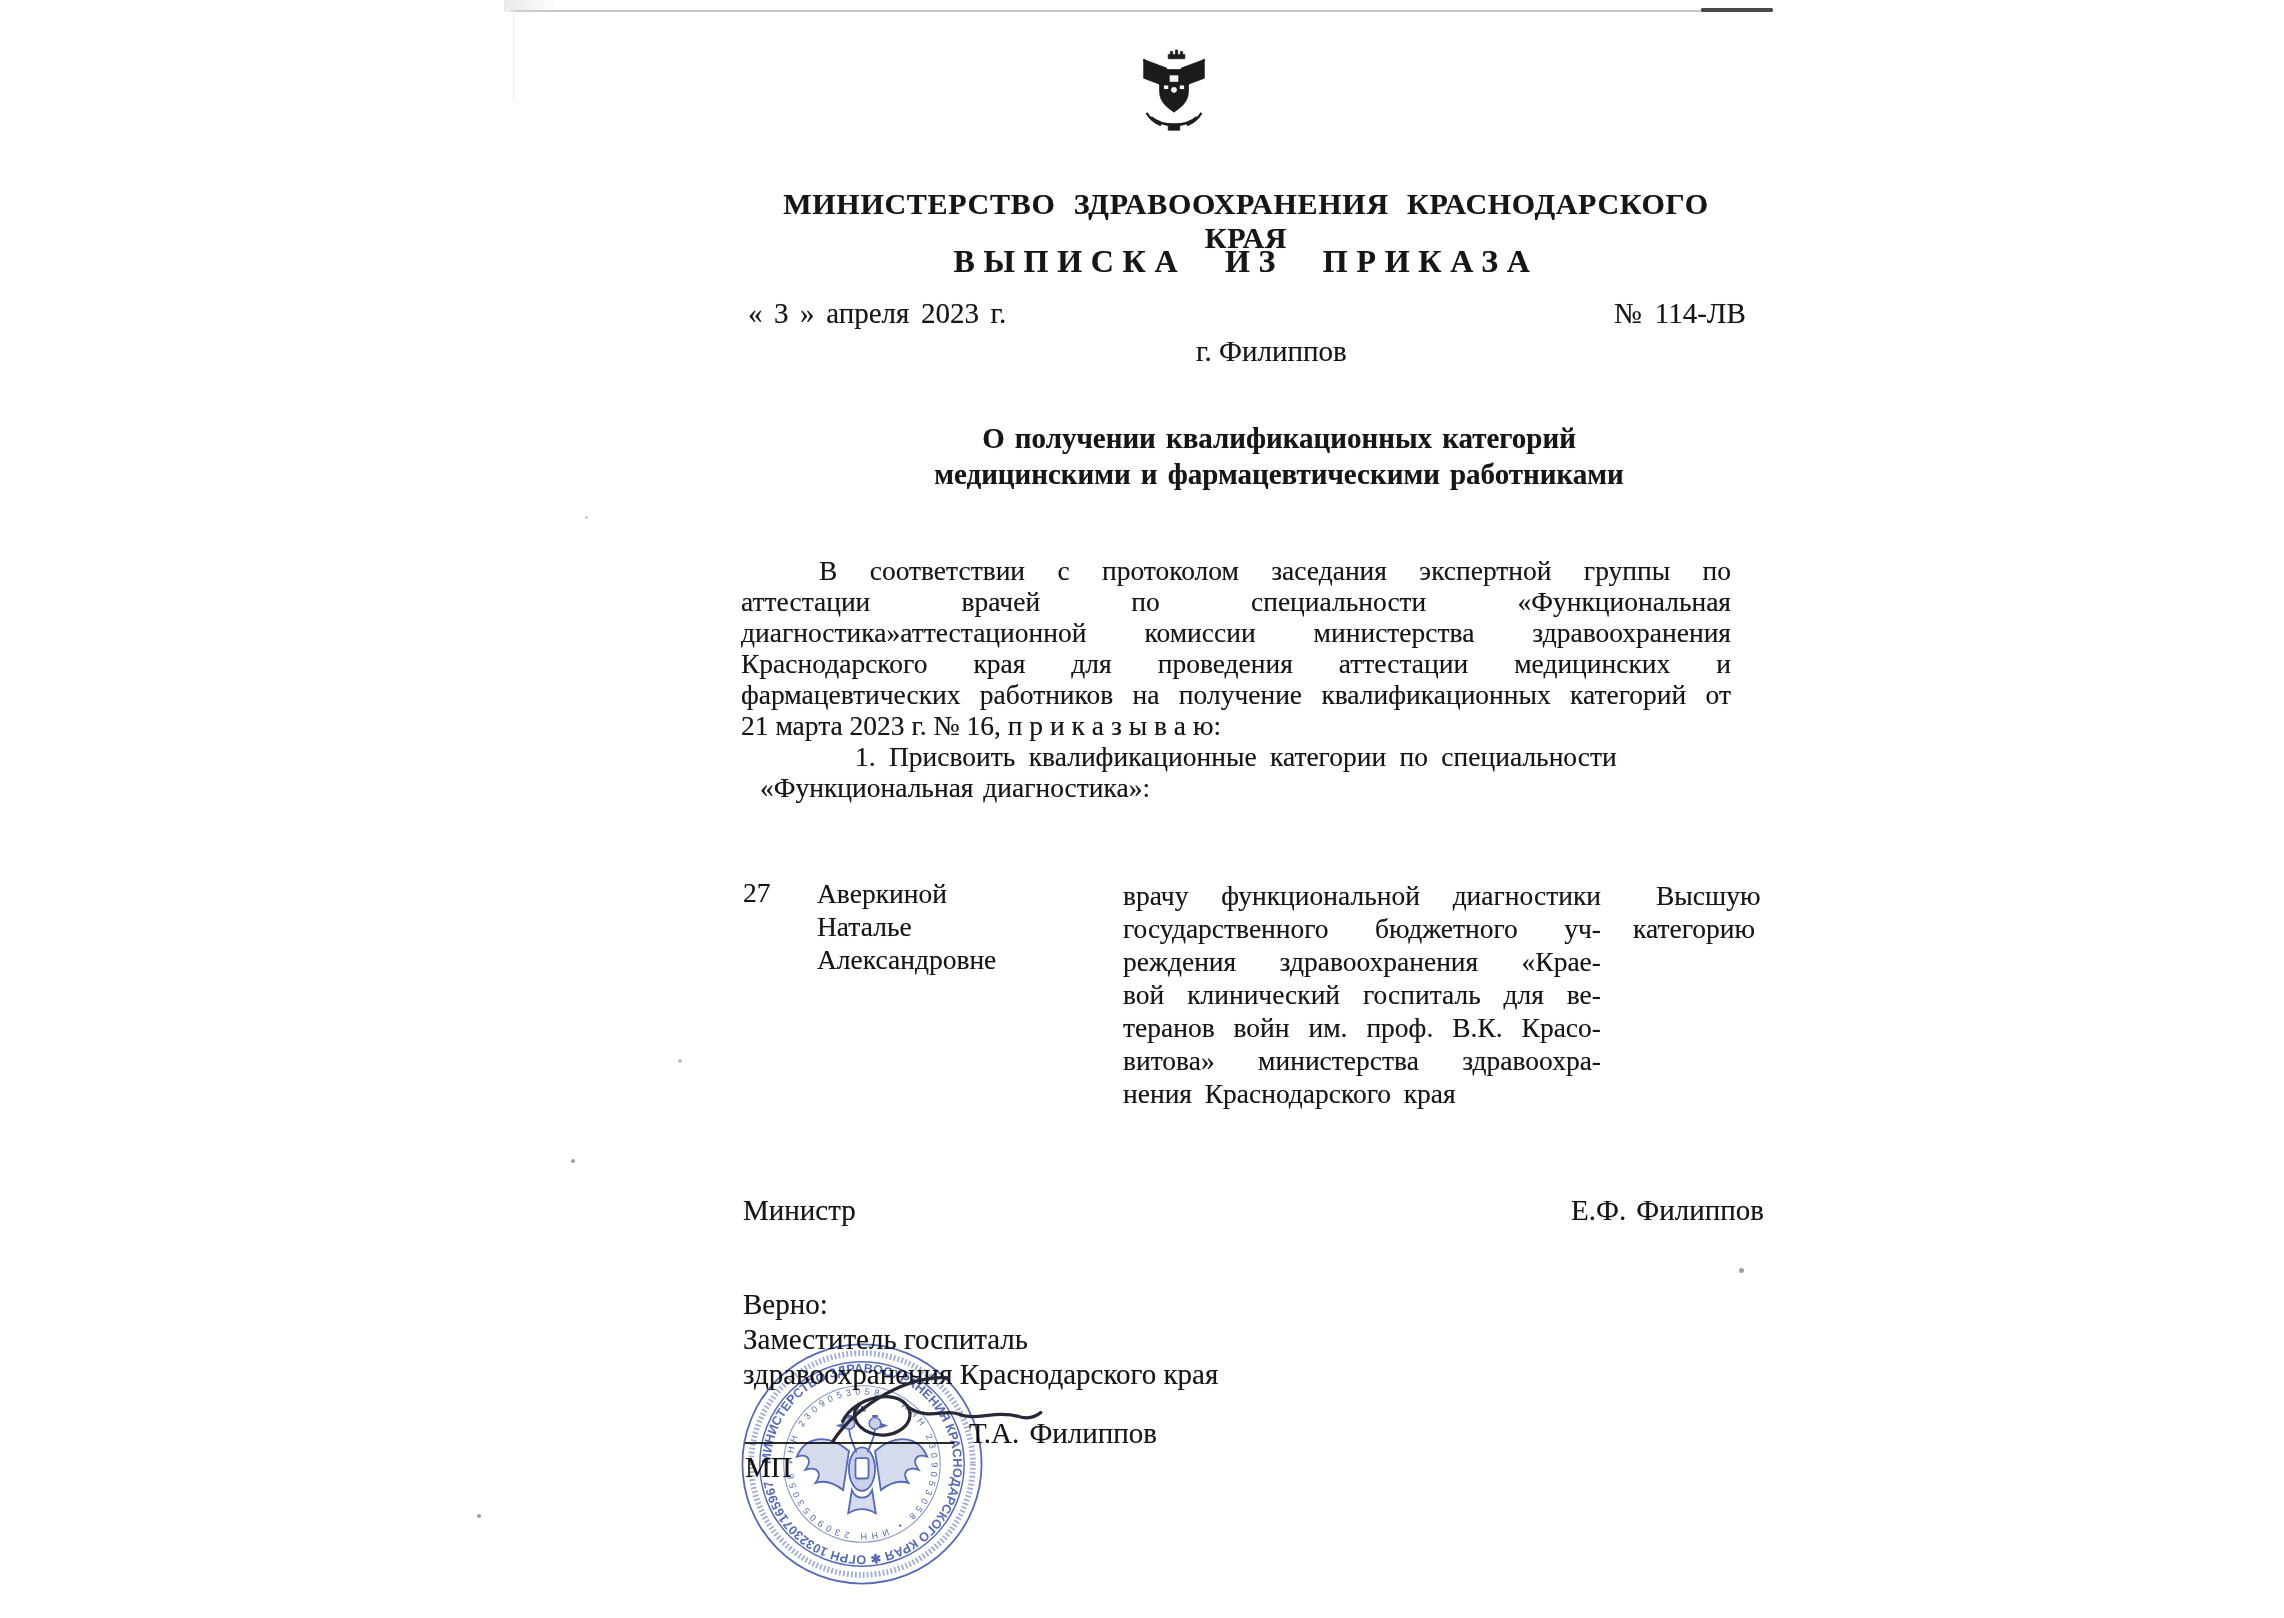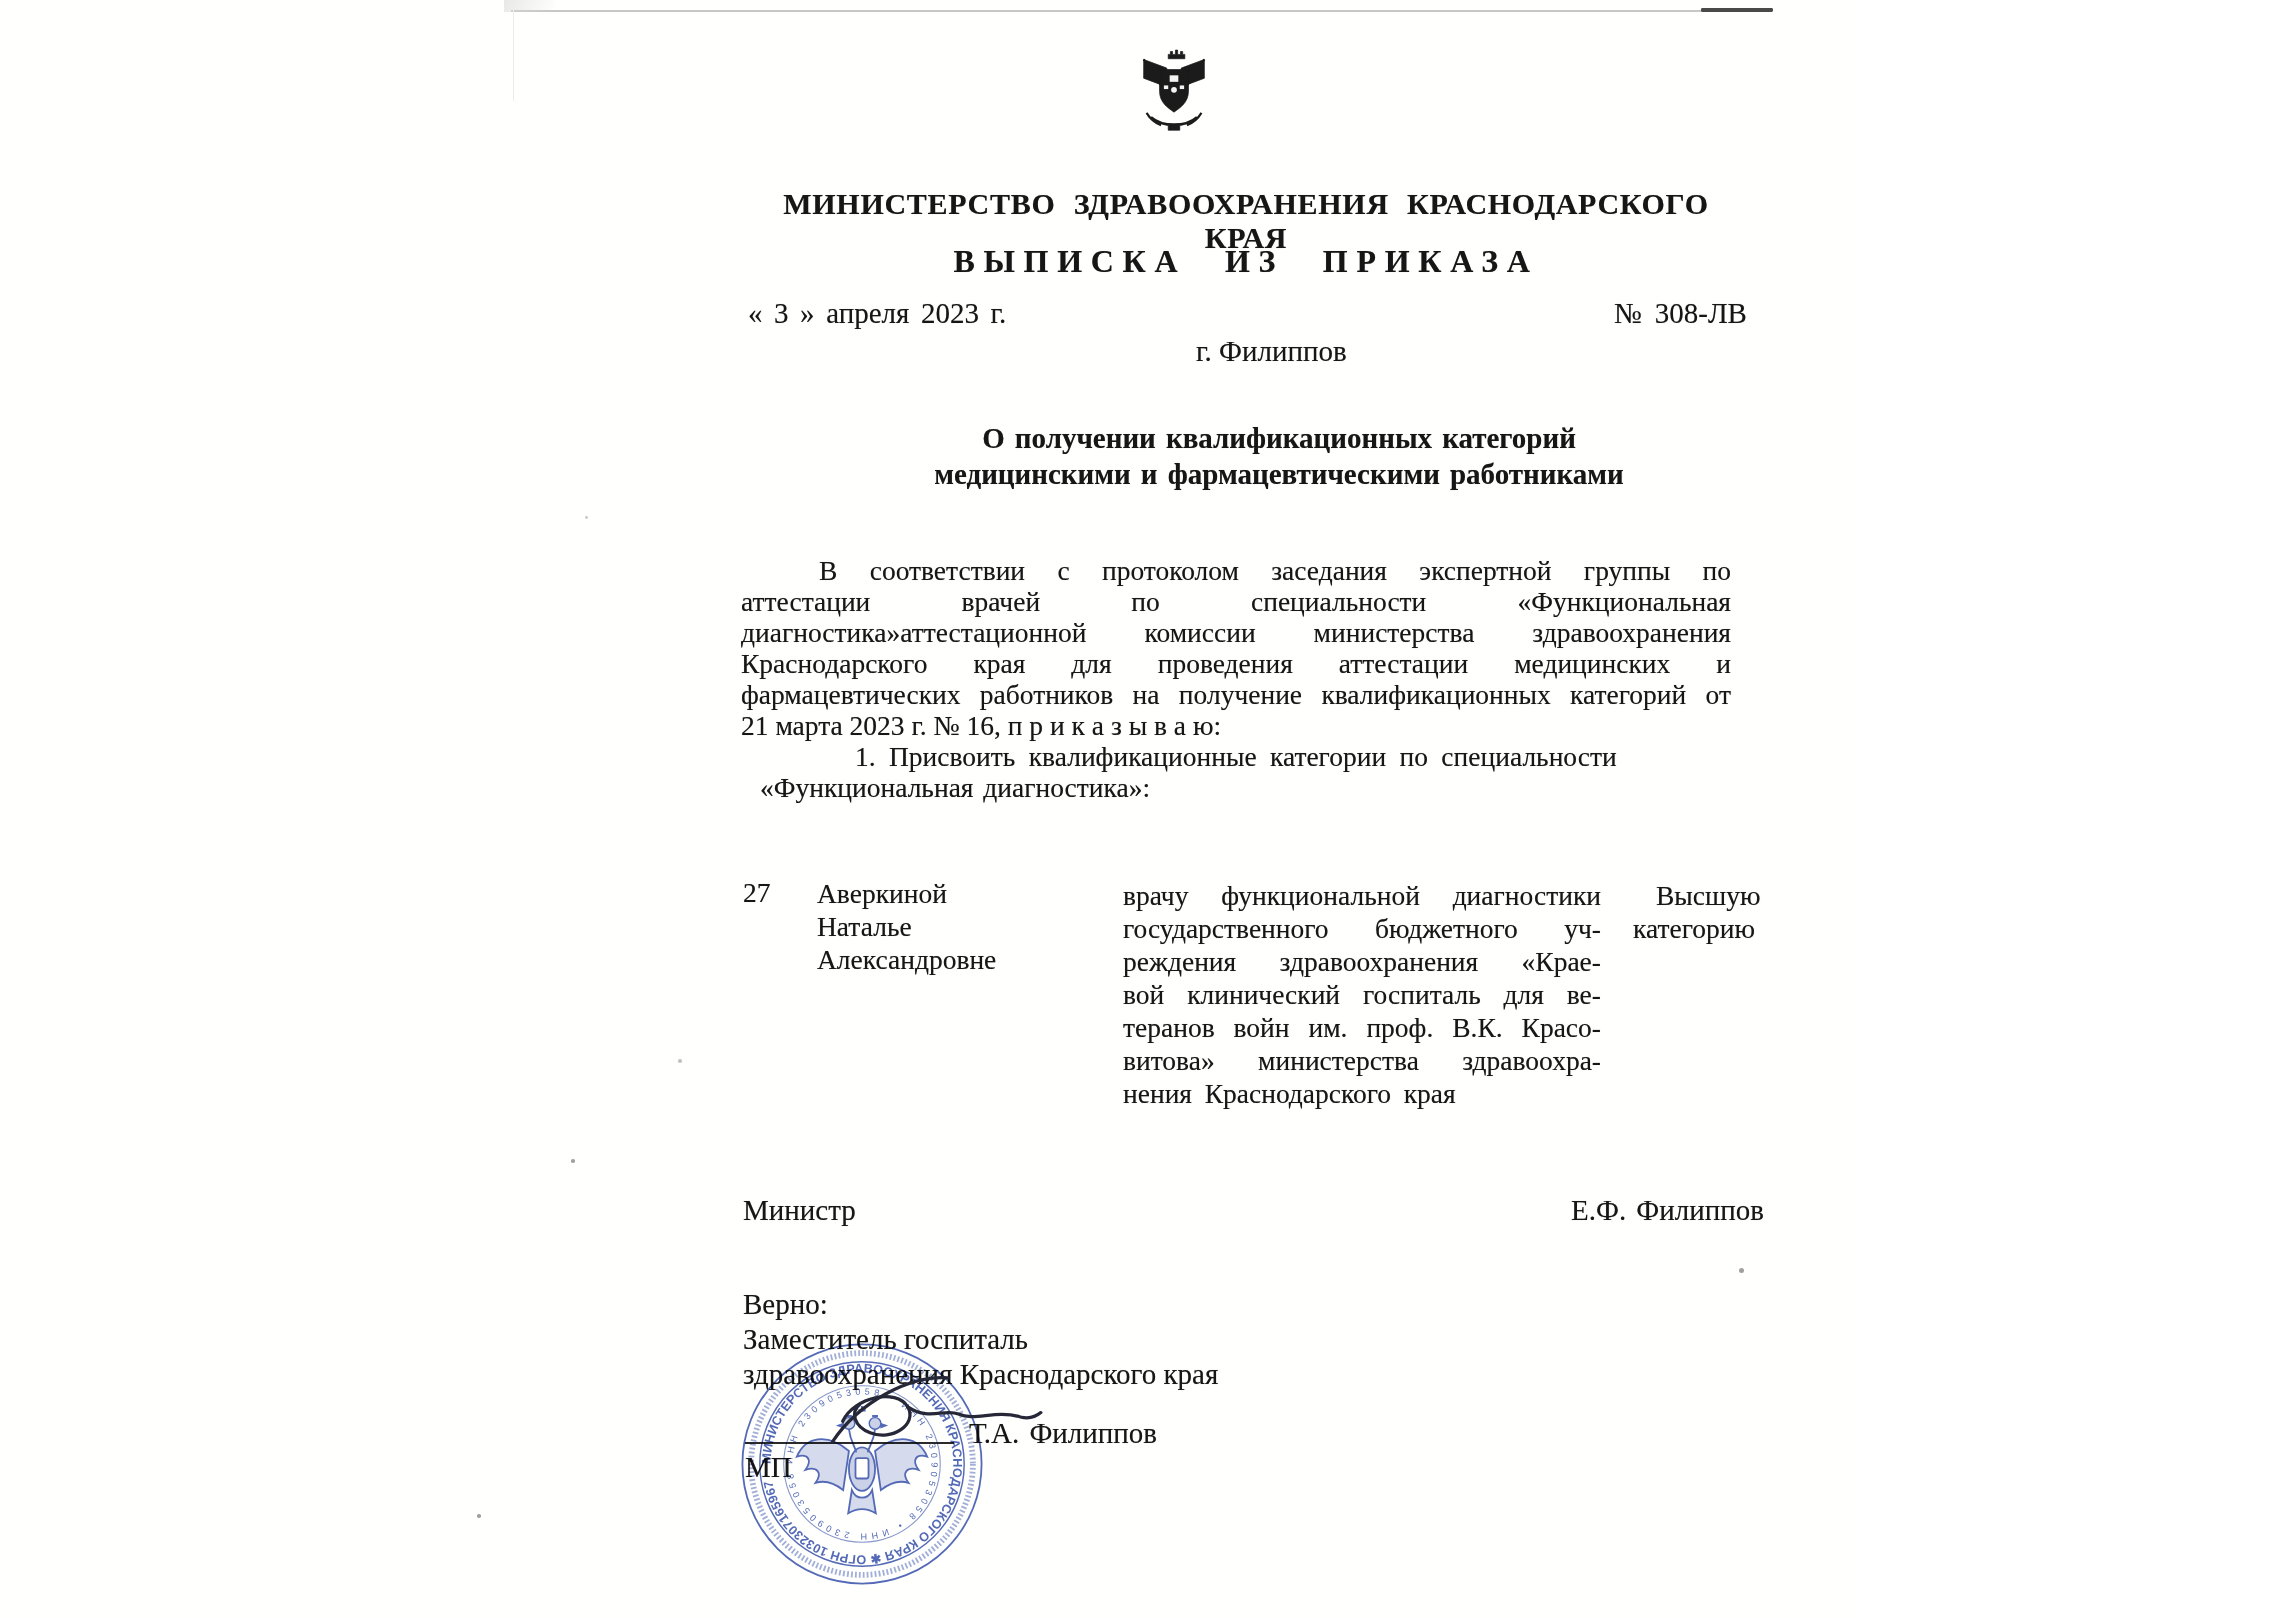--- a/index.html
+++ b/index.html
@@ -94,21 +94,21 @@
       <rect x="42" y="42" width="12" height="9"></rect>
       <circle cx="48" cy="62" r="4"></circle>
       <rect x="34" y="56" width="6" height="5"></rect>
       <rect x="56" y="56" width="6" height="5"></rect>
     </g>
   </svg>
 
   <div class="abs ministry ink">МИНИСТЕРСТВО ЗДРАВООХРАНЕНИЯ КРАСНОДАРСКОГО КРАЯ</div>
   <div class="abs doctype ink">ВЫПИСКА ИЗ ПРИКАЗА</div>
   <div class="abs dateline ink">« 3 » апреля 2023 г.</div>
-  <div class="abs docnum ink">№ 308-ЛВ</div>
+  <div class="abs docnum ink">№ 114-ЛВ</div>
   <div class="abs city ink">г. Филиппов</div>
 
   <div class="abs title">
     <div class="ink">О получении квалификационных категорий</div>
     <div class="ink">медицинскими и фармацевтическими работниками</div>
   </div>
 
   <div class="abs bodyblock">
     <div class="bline just ind1 ink">В соответствии с протоколом заседания экспертной группы по</div>
     <div class="bline just ink">аттестации врачей по специальности «Функциональная</div>

